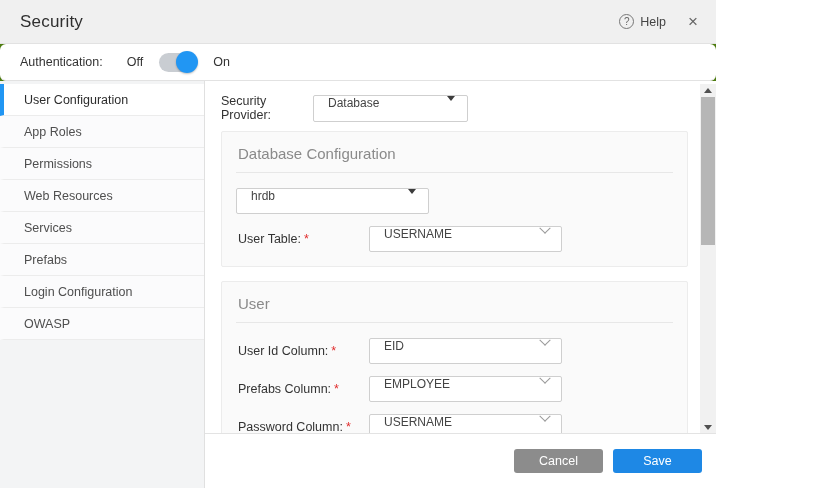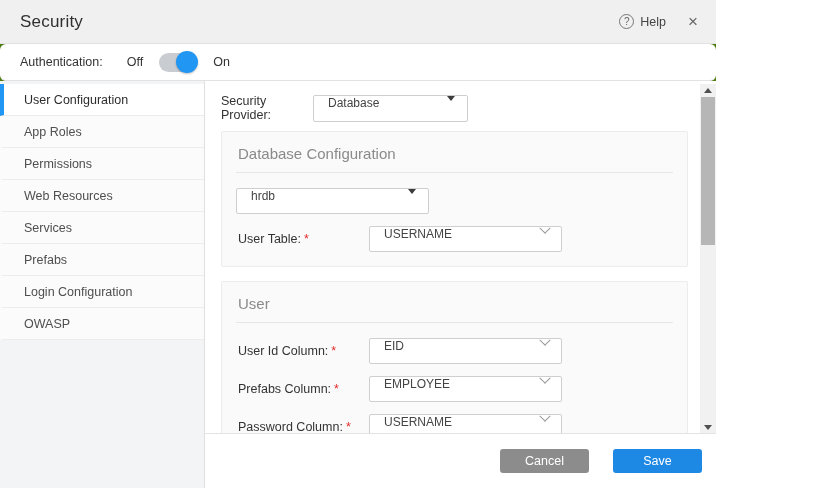--- a/index.html
+++ b/index.html
@@ -107,21 +107,21 @@
 
   
   .footer {
     position:absolute; left:0; right:0; bottom:0; height:55px; background:#fff;
     border-top:1px solid #e3e3e3; display:flex; align-items:center;
     justify-content:flex-end; gap:10px; padding-right:14px;
   }
   .btn {
     min-width:89px; height:24px; border:none; border-radius:3px;
     font-size:12.5px; color:#fff; font-family:inherit; cursor:pointer;
-    display:flex; align-items:center; justify-content:center;margin-left:14px;
+    display:flex; align-items:center; justify-content:center;
   }
   .btn.cancel { background:#8c8c8c; }
   .btn.save { background:#1e88e5; }
 </style>
 </head>
 <body>
 
 <div class="window">
 
   <div class="header">

